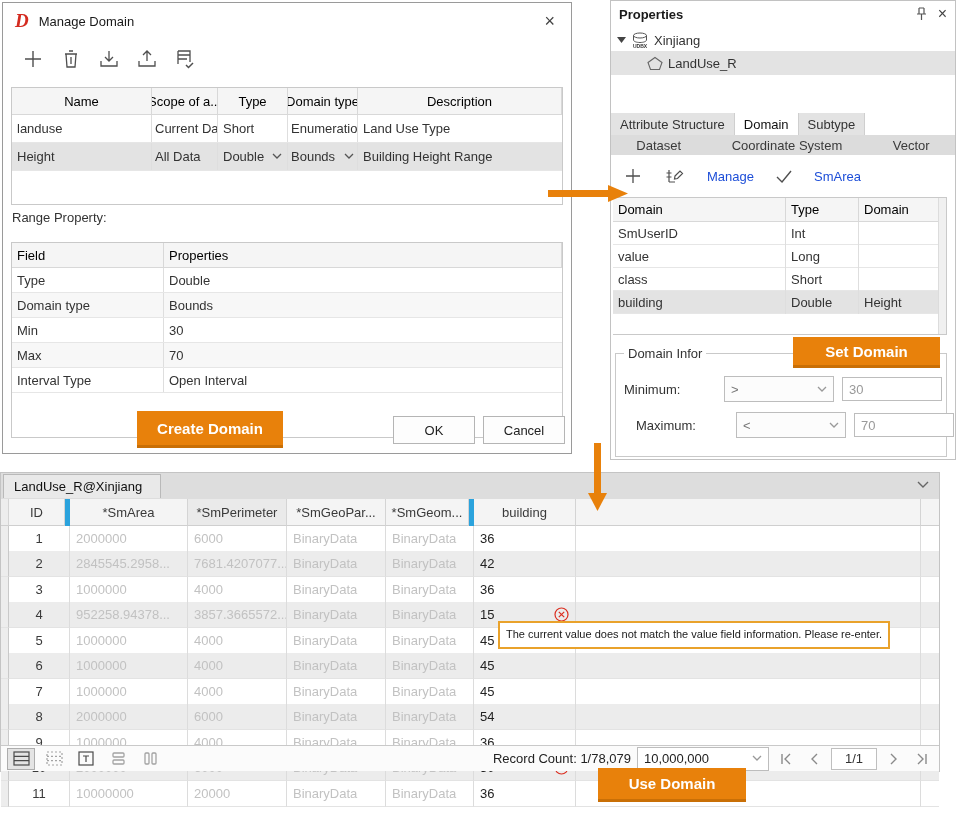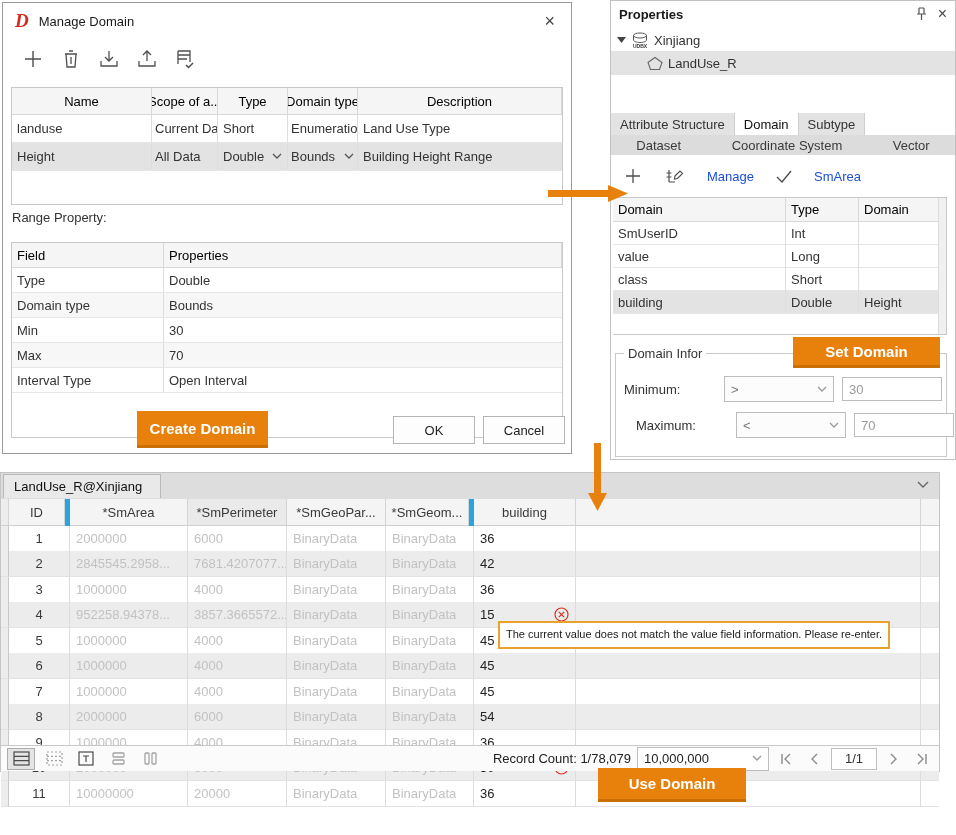--- a/index.html
+++ b/index.html
@@ -177,21 +177,21 @@
       <div class="tcell" style="flex:1;">Open Interval</div>
     </div>
   </div>
 
   <div class="abs flex" style="right:6px;top:413px;gap:8px;">
     <div class="btn">OK</div>
     <div class="btn">Cancel</div>
   </div>
 </div>
 
-<div class="abs callout" style="left:137px;top:411px;width:131px;height:37px;">Create Domain</div>
+<div class="abs callout" style="left:137px;top:411px;width:146px;height:37px;">Create Domain</div>
 
 <div class="abs" style="left:548px;top:182px;z-index:25;">
   <svg width="82" height="22" viewBox="0 0 82 22">
       <rect x="0" y="8" width="60" height="7" fill="#E8810B"></rect>
       <polygon points="60,3 60,20 80,11.5" fill="#E8810B"></polygon>
     </svg>
 </div>
 
 <div class="abs" style="left:586px;top:443px;z-index:25;">
   <svg width="24" height="70" viewBox="0 0 24 70">

